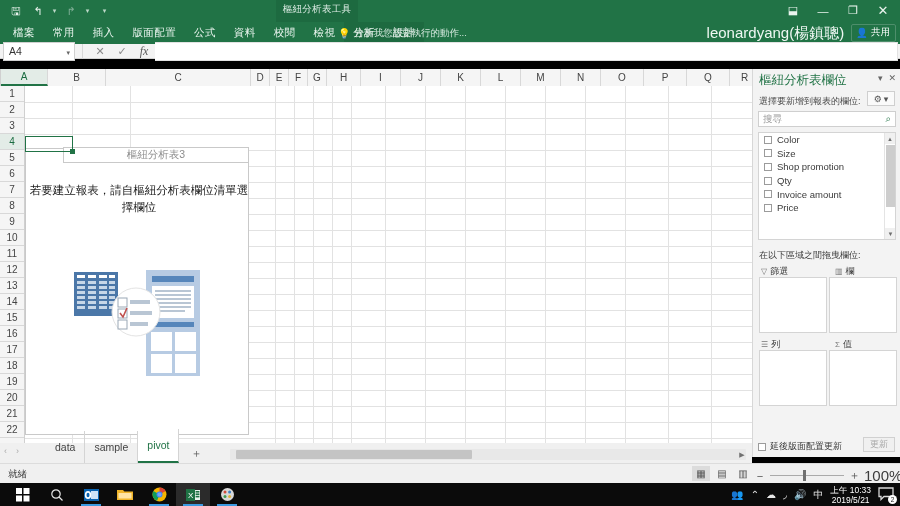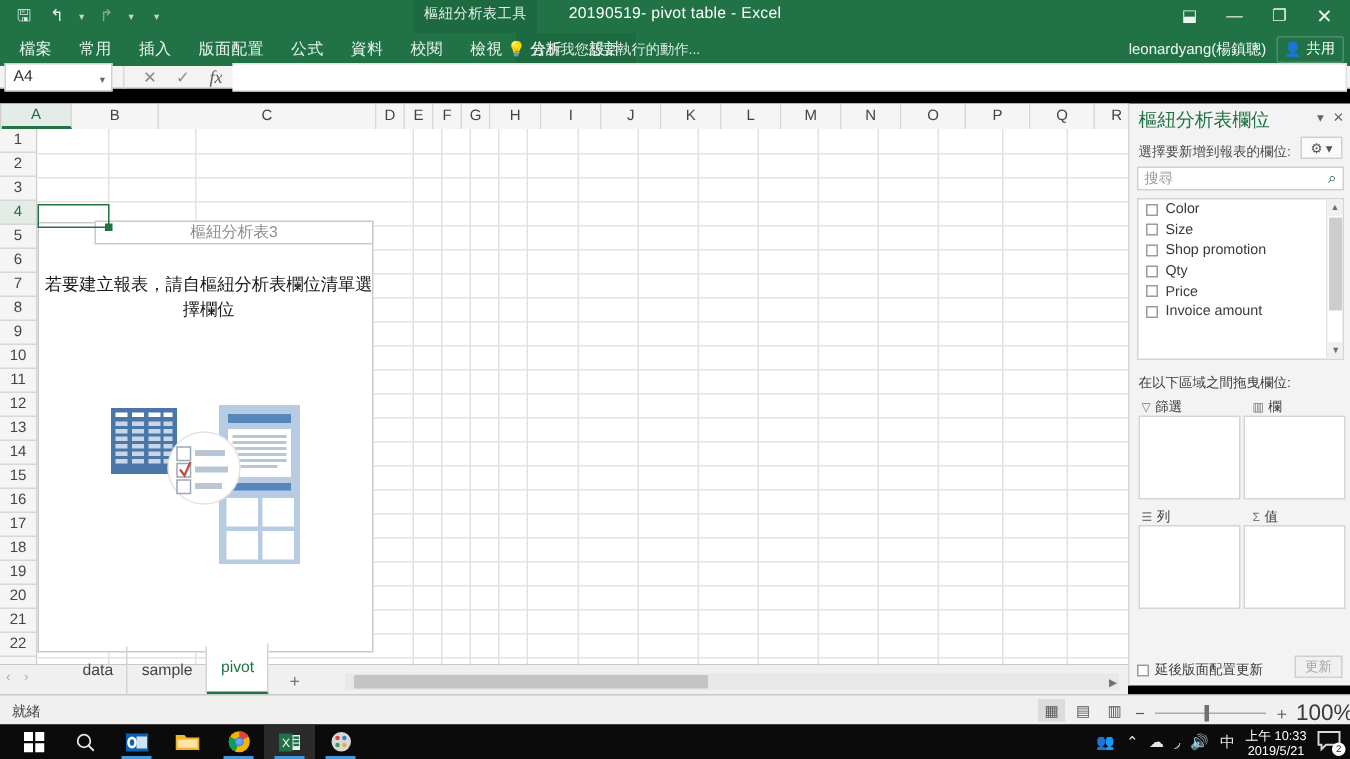--- a/index.html
+++ b/index.html
@@ -53,21 +53,21 @@
   .tab.ctx { background: #1d6a40; color: #ffffff; }
   .tellme {
     position: absolute; left: 338px; top: 0; height: 22px;
     display: flex; align-items: center; gap: 4px;
     color: #d5e9de; font-size: 9.5px;
   }
   .bulb { font-size: 10px; color: #ffe9a8; }
   .userblock {
     position: absolute; right: 4px; top: 0; height: 22px; display: flex; align-items: center; gap: 7px;
   }
-  .username { color: #eef7f2; font-size: 10px; }
+  .username { color: #eef7f2; font-size: 15px; }
   .share-btn {
     display: flex; align-items: center; gap: 3px; color: #ffffff; font-size: 9.5px;
     border: 1px solid #4e8e6b; border-radius: 2px; padding: 1px 5px 2px 4px;
   }
 
   
   .formulabar {
     position: absolute; left: 0; top: 44px; width: 900px; height: 15px;
     background: #f3f3f3; border-bottom: 1px solid #d4d4d4;
     display: flex; align-items: center;
@@ -281,21 +281,20 @@
     <div class="qat">
       <span class="qat-btn">🖫</span>
       <span class="qat-btn">↰</span>
       <span class="qat-caret">▾</span>
       <span class="qat-btn" style="color:#7fae96">↱</span>
       <span class="qat-caret">▾</span>
       <span class="qat-caret" style="margin-left:6px">▾</span>
     </div>
     <div class="ctx-tab-bg"></div>
     <div class="ctx-tab-label">樞紐分析表工具</div>
-    <div class="win-title">20190519- pivot table - Excel</div>
     <div class="win-ctrls">
       <span class="win-ctrl">⬓</span>
       <span class="win-ctrl">—</span>
       <span class="win-ctrl">❐</span>
       <span class="win-ctrl close">✕</span>
     </div>
   </div>
 
   <div class="ribbon">
     <div class="tabs" id="tabs">
@@ -539,25 +538,25 @@
           <div class="fieldrow">
             <span class="fchk"></span>
             <span>Shop promotion</span>
           </div>
           <div class="fieldrow">
             <span class="fchk"></span>
             <span>Qty</span>
           </div>
           <div class="fieldrow">
             <span class="fchk"></span>
-            <span>Price</span>
+            <span>Invoice amount</span>
           </div>
           <div class="fieldrow">
             <span class="fchk"></span>
-            <span>Invoice amount</span>
+            <span>Price</span>
           </div>
         </div>
       <div class="fl-scroll">
         <div class="fl-up">▲</div>
         <div class="fl-thumb"></div>
         <div class="fl-dn">▼</div>
       </div>
     </div>
 
     <div class="zones-label">在以下區域之間拖曳欄位:</div>

